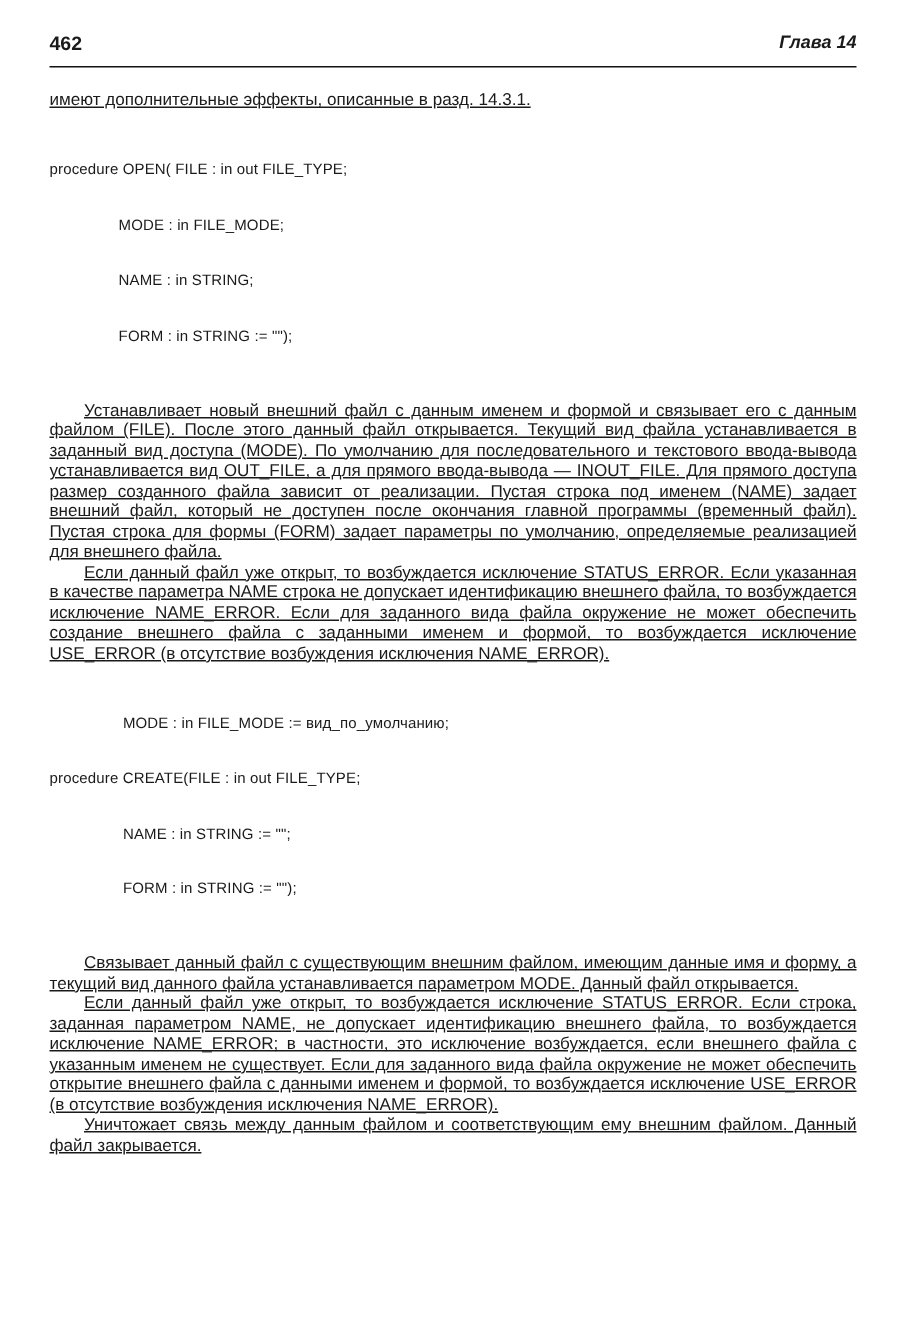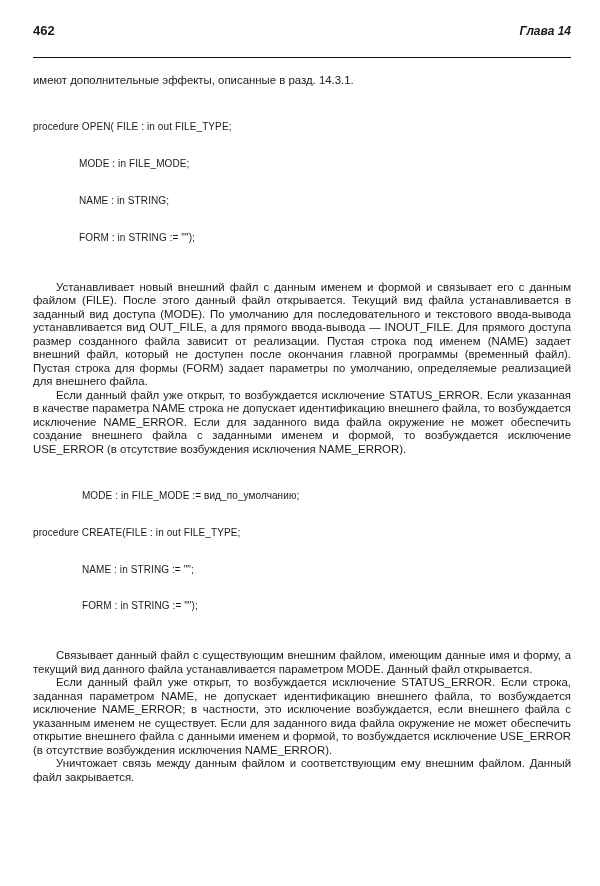--- a/index.html
+++ b/index.html
@@ -2,27 +2,27 @@
 <html><head>
   <meta charset="utf-8">
   <style>
     html, body { margin: 0; padding: 0; background: #ffffff; }
     body {
       width: 600px; height: 886px; overflow: hidden; position: relative;
       font-family: "Liberation Sans", sans-serif; color: #1a1a1a;
     }
     .page { position: absolute; left: 33px; top: 18px; width: 538px; }
     .header {
-      display: flex; justify-content: space-between; align-items: flex-end;
-      border-bottom: 1.6px solid #111; padding-bottom: 19px; height: 20px;
+      display: flex; justify-content: space-between; align-items: center;
+      border-bottom: 1.6px solid #111; padding-bottom: 6px; height: 20px;
     }
     .pagenum { font-weight: bold; font-size: 13px; }
     .chapter { font-weight: bold; font-style: italic; font-size: 12px; }
     .body { margin-top: 16px; font-size: 11.4px; line-height: 13.5px; }
-    p { margin: 0; text-align: justify; }
+    p { margin: 0; text-align: justify; text-decoration: underline; }
     p.indent { text-indent: 23px; }
     .code { font-size: 10px; line-height: 12.3px; margin: 9px 0 12px 0; white-space: pre; font-weight: normal; letter-spacing: 0.1px; }
     .code-line { display: block; }
   </style>
 </head>
 <body>
 
 <div class="page">
   <div class="header">
     <span class="pagenum">462</span>

